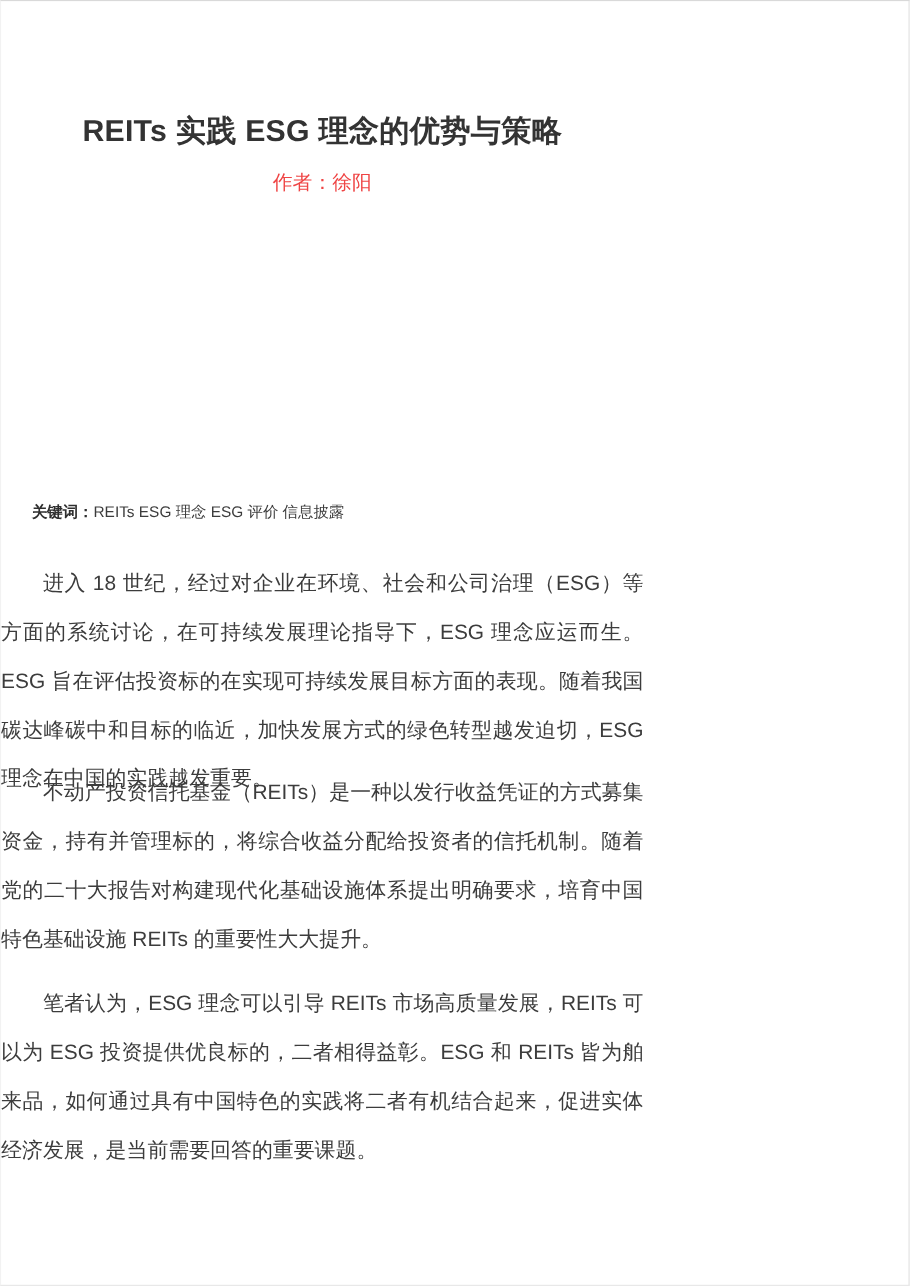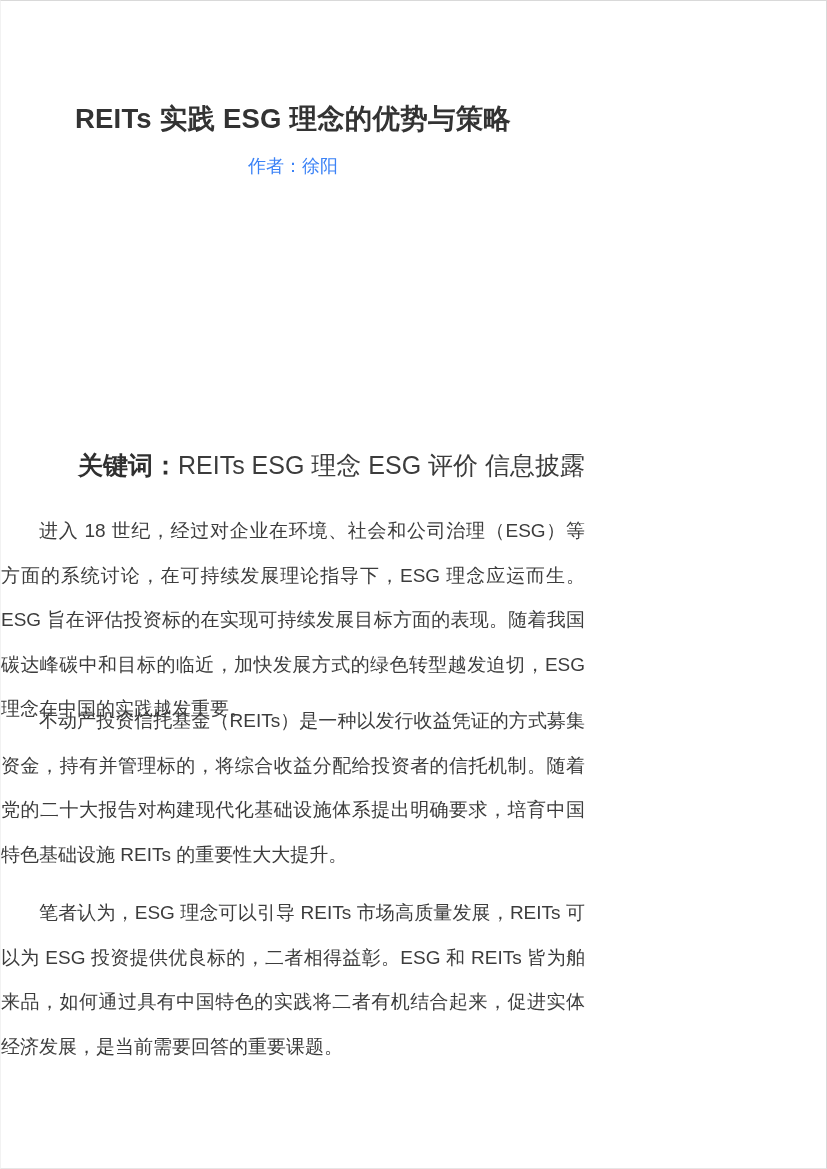--- a/index.html
+++ b/index.html
@@ -35,21 +35,21 @@
     top: 101px;
     width: 584px;
     line-height: 34px;
     white-space: nowrap;
   }
   .doc-author {
     margin: 0;
     padding: 0;
     font-size: 18px;
     font-weight: 400;
-    color: #3b82f6;
+    color: #ef4444;
     text-align: center;
     position: absolute;
     left: 0;
     top: 152px;
     width: 584px;
     line-height: 26px;
   }
   .body-block {
     position: absolute;
     left: 0;
@@ -69,26 +69,25 @@
     font-weight: 700;
     color: #2f2f2f;
   }
   .abstract-block { top: 208px; }
   .keywords-block { top: 442px; }
   .p1-block { top: 508px; }
   .p2-block { top: 698px; }
   .p3-block { top: 890px; }
   .kw-line {
     margin: 0;
-    font-size: 25px;
+    font-size: 14px;
     line-height: 44.6px;
     color: #3c3c3c;
     text-indent: 2em;
     white-space: nowrap;
-    text-align: right;
   }
 </style>
 </head>
 <body>
 
 <div class="page">
 
   <h1 class="doc-title">REITs 实践 ESG 理念的优势与策略</h1>
 
   <p class="doc-author">作者：徐阳</p>

